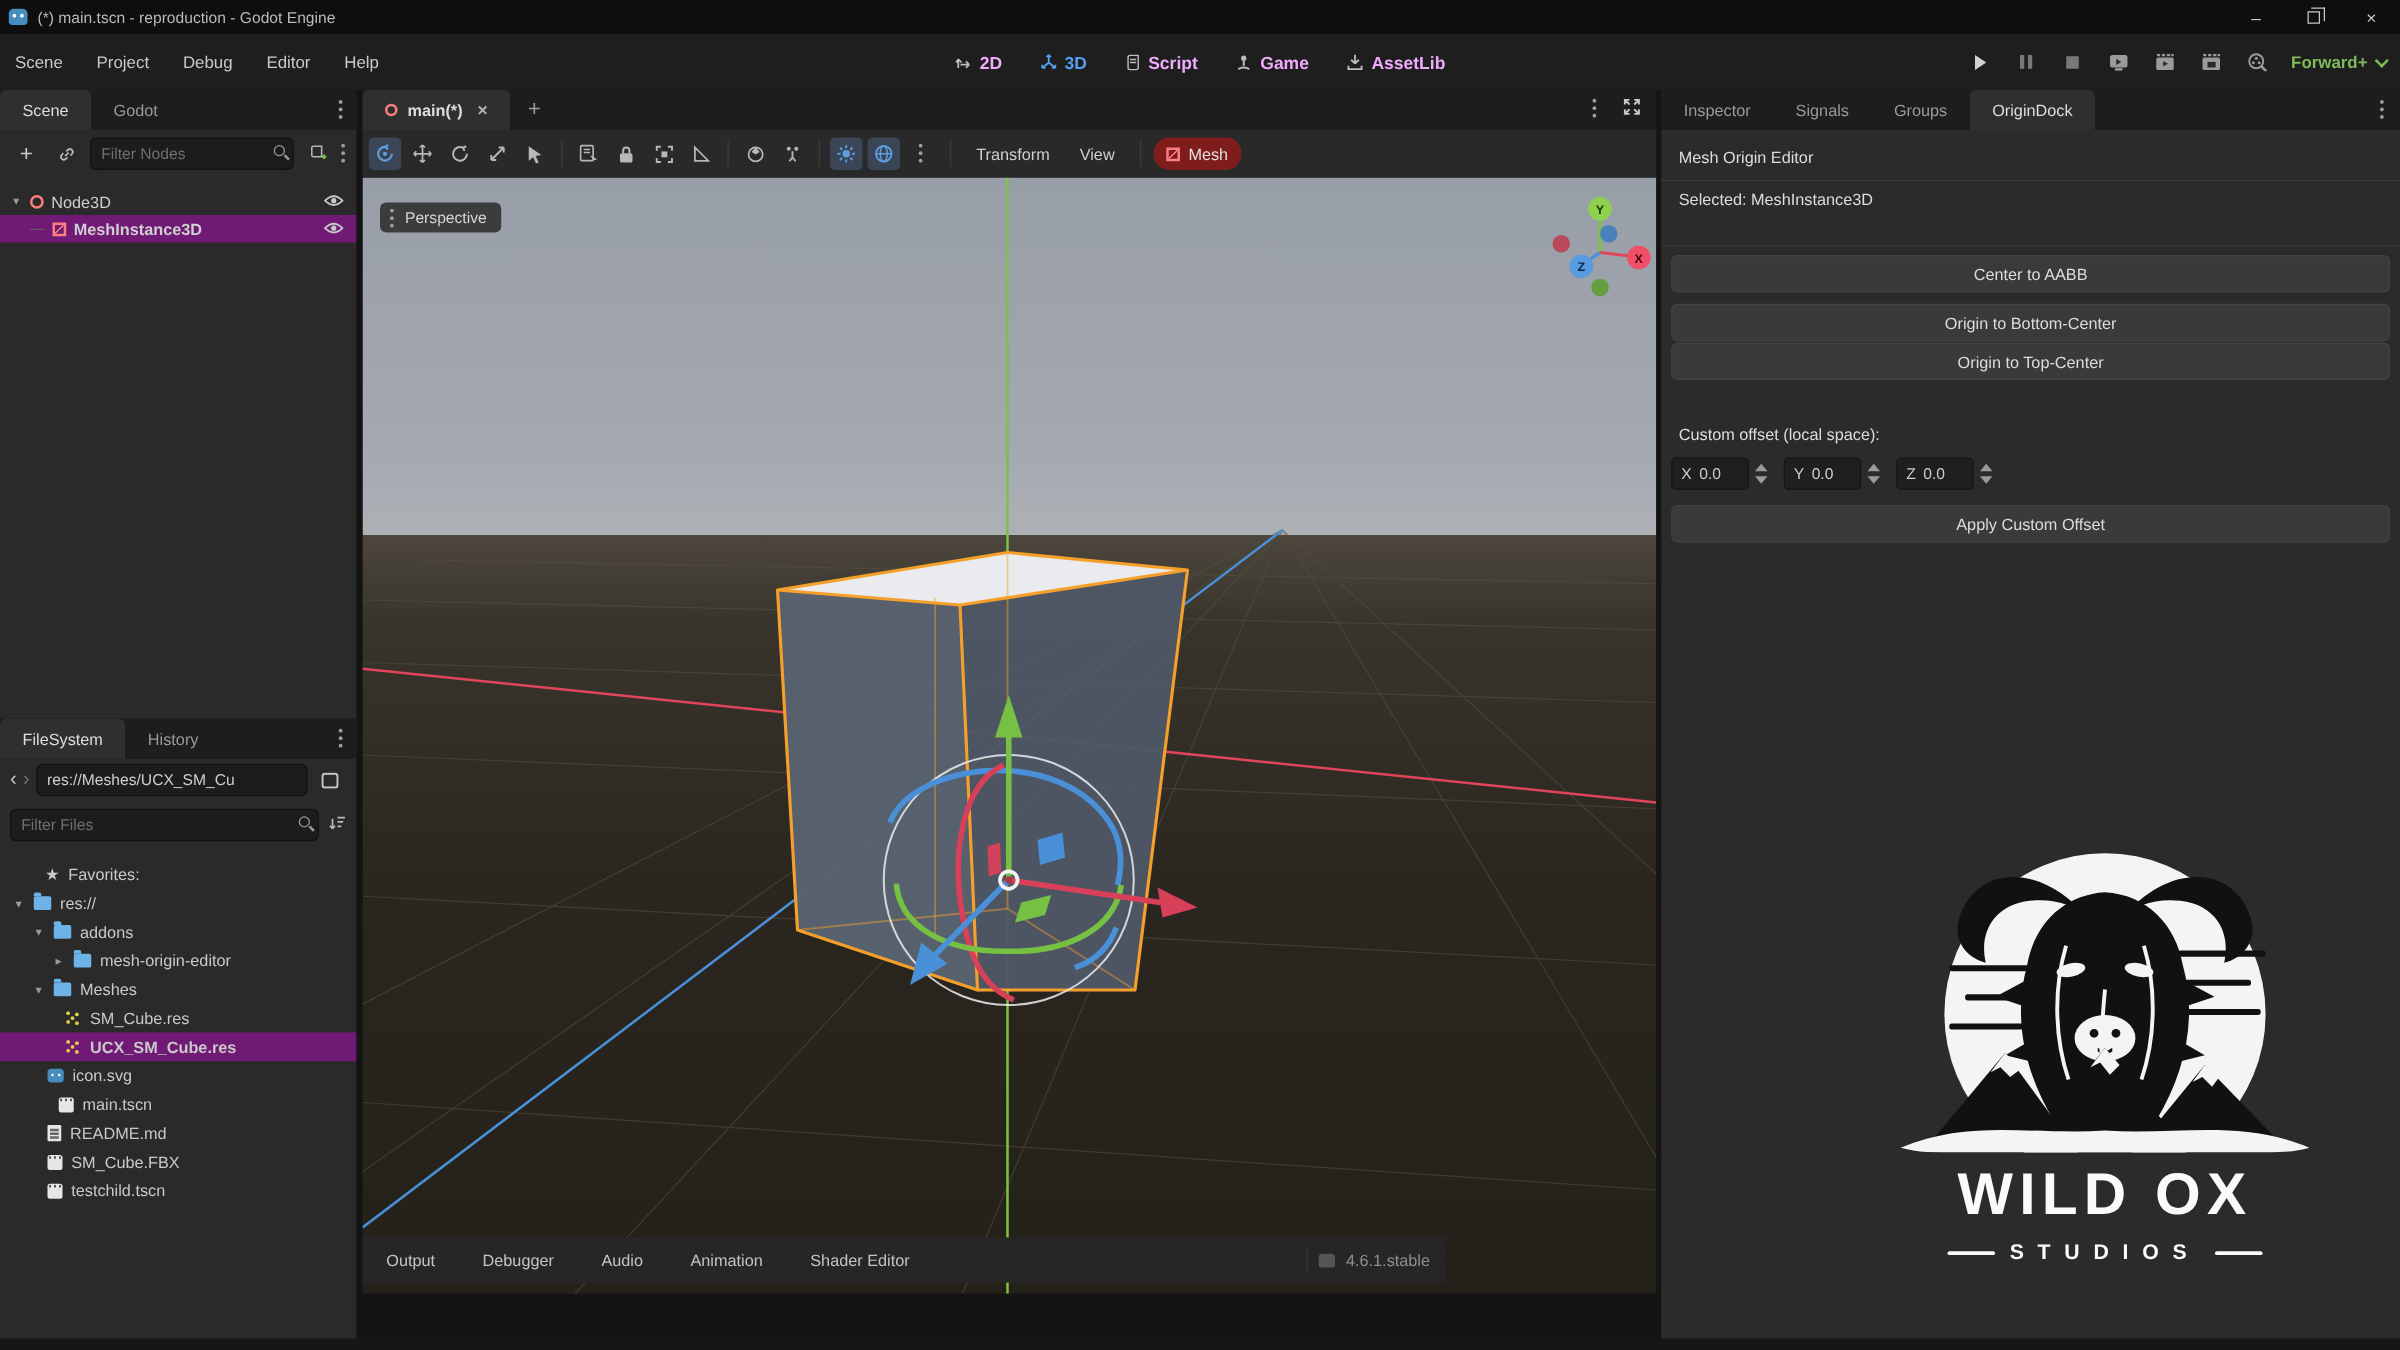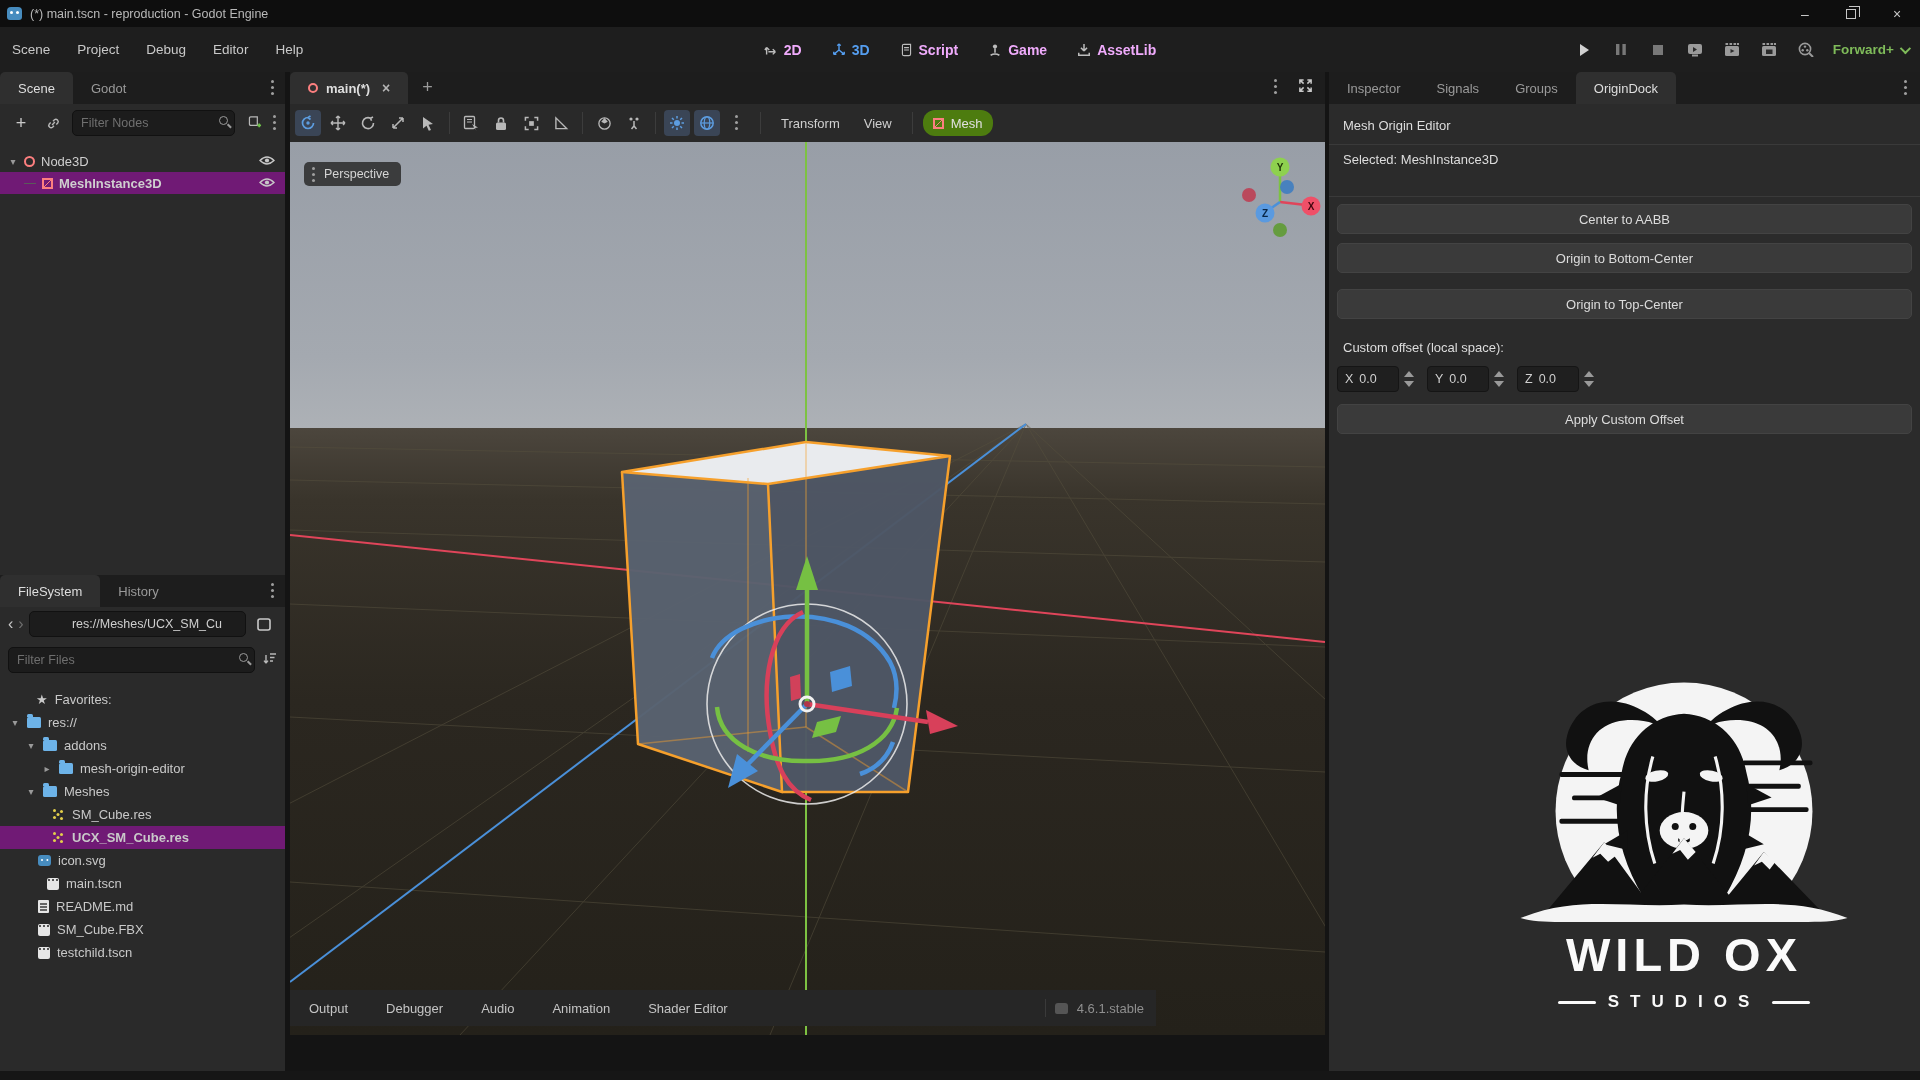--- a/index.html
+++ b/index.html
@@ -281,21 +281,21 @@
         </div>
       <div class="tab">
           <span>History</span>
         </div>
       <div style="margin-left:auto;margin-right:10px;margin-bottom:8px;" class="vdots"></div>
     </div>
     <div class="abs" style="left:0;top:36px;width:100%;display:flex;align-items:center;gap:5px;padding:0 8px;">
       <span style="color:#c9c9c9;font-size:16px;">‹</span>
       <span style="color:#6f6f6f;font-size:16px;">›</span>
       <div style="flex:1;position:relative;">
-        <input class="real" style="padding-right: 23px; text-align: right;" value="res://Meshes/UCX_SM_Cu">
+        <input class="real" style="padding-right: 23px;" value="res://Meshes/UCX_SM_Cu">
       </div>
       <span class="toolbtn">
         <svg width="14" height="13" viewBox="0 0 14 13">
             <rect x="1" y="1" width="12" height="11" rx="2" fill="none" stroke="#c9c9c9" stroke-width="1.6"></rect>
           </svg>
         </span>
     </div>
     <div class="abs" style="left:0;top:72px;width:100%;display:flex;align-items:center;gap:8px;padding:0 8px;">
       <div style="flex:1;position:relative;">
         <input class="real" placeholder="Filter Files" style="">
@@ -459,21 +459,21 @@
           <path d="M2 8 H14" stroke="#5d9de0" stroke-width="1.2"></path>
         </svg>
       </span>
     <span class="toolbtn">
         <span class="vdots"></span>
       </span>
     <span style="width:1px;height:22px;background:#3c3c3c;margin:0 6px;"></span>
     <span style="color:#cfcfcf;padding:0 10px;">Transform</span>
     <span style="color:#cfcfcf;padding:0 10px;">View</span>
     <span style="width:1px;height:22px;background:#3c3c3c;margin:0 6px;"></span>
-    <span style="display:flex;align-items:center;gap:7px;background:#4d7c0f;border-radius:12px;height:26px;padding:0 10px;color:#e0e0e0;">
+    <span style="display:flex;align-items:center;gap:7px;background:#7f1d1d;border-radius:12px;height:26px;padding:0 10px;color:#e0e0e0;">
       <span class="mesh-icon"></span>
       <span>Mesh</span>
     </span>
   </div>
 
   <div class="abs" style="left:290px;top:142px;width:1035px;height:893px;">
     <svg width="1035" height="893" viewBox="0 0 1035 893">
       <defs>
         <linearGradient id="sky" x1="0" y1="0" x2="0" y2="1">
           <stop offset="0" stop-color="#989ea7"></stop>
@@ -601,21 +601,21 @@
     <div class="abs" style="left:14px;top:46px;color:#dddddd;">Mesh Origin Editor</div>
     <div class="hsep" style="top:72px;"></div>
     <div class="abs" style="left:14px;top:80px;color:#dddddd;">Selected: MeshInstance3D</div>
     <div class="hsep" style="top:124px;"></div>
     <div class="gbtn" style="top:132px;">
         <span>Center to AABB</span>
       </div>
     <div class="gbtn" style="top:171px;">
         <span>Origin to Bottom-Center</span>
       </div>
-    <div class="gbtn" style="top:217px;text-align:right;">
+    <div class="gbtn" style="top:202px;text-align:right;">
         <span>Origin to Top-Center</span>
       </div>
     <div class="abs" style="left:14px;top:268px;color:#dddddd;">Custom offset (local space):</div>
     <div class="abs" style="left:8px;top:294px;display:flex;gap:13px;">
       <div class="spin">
         <div class="spinfield">
             <span>X</span>
             <span>0.0</span>
           </div>
         <div class="spinbtns">

